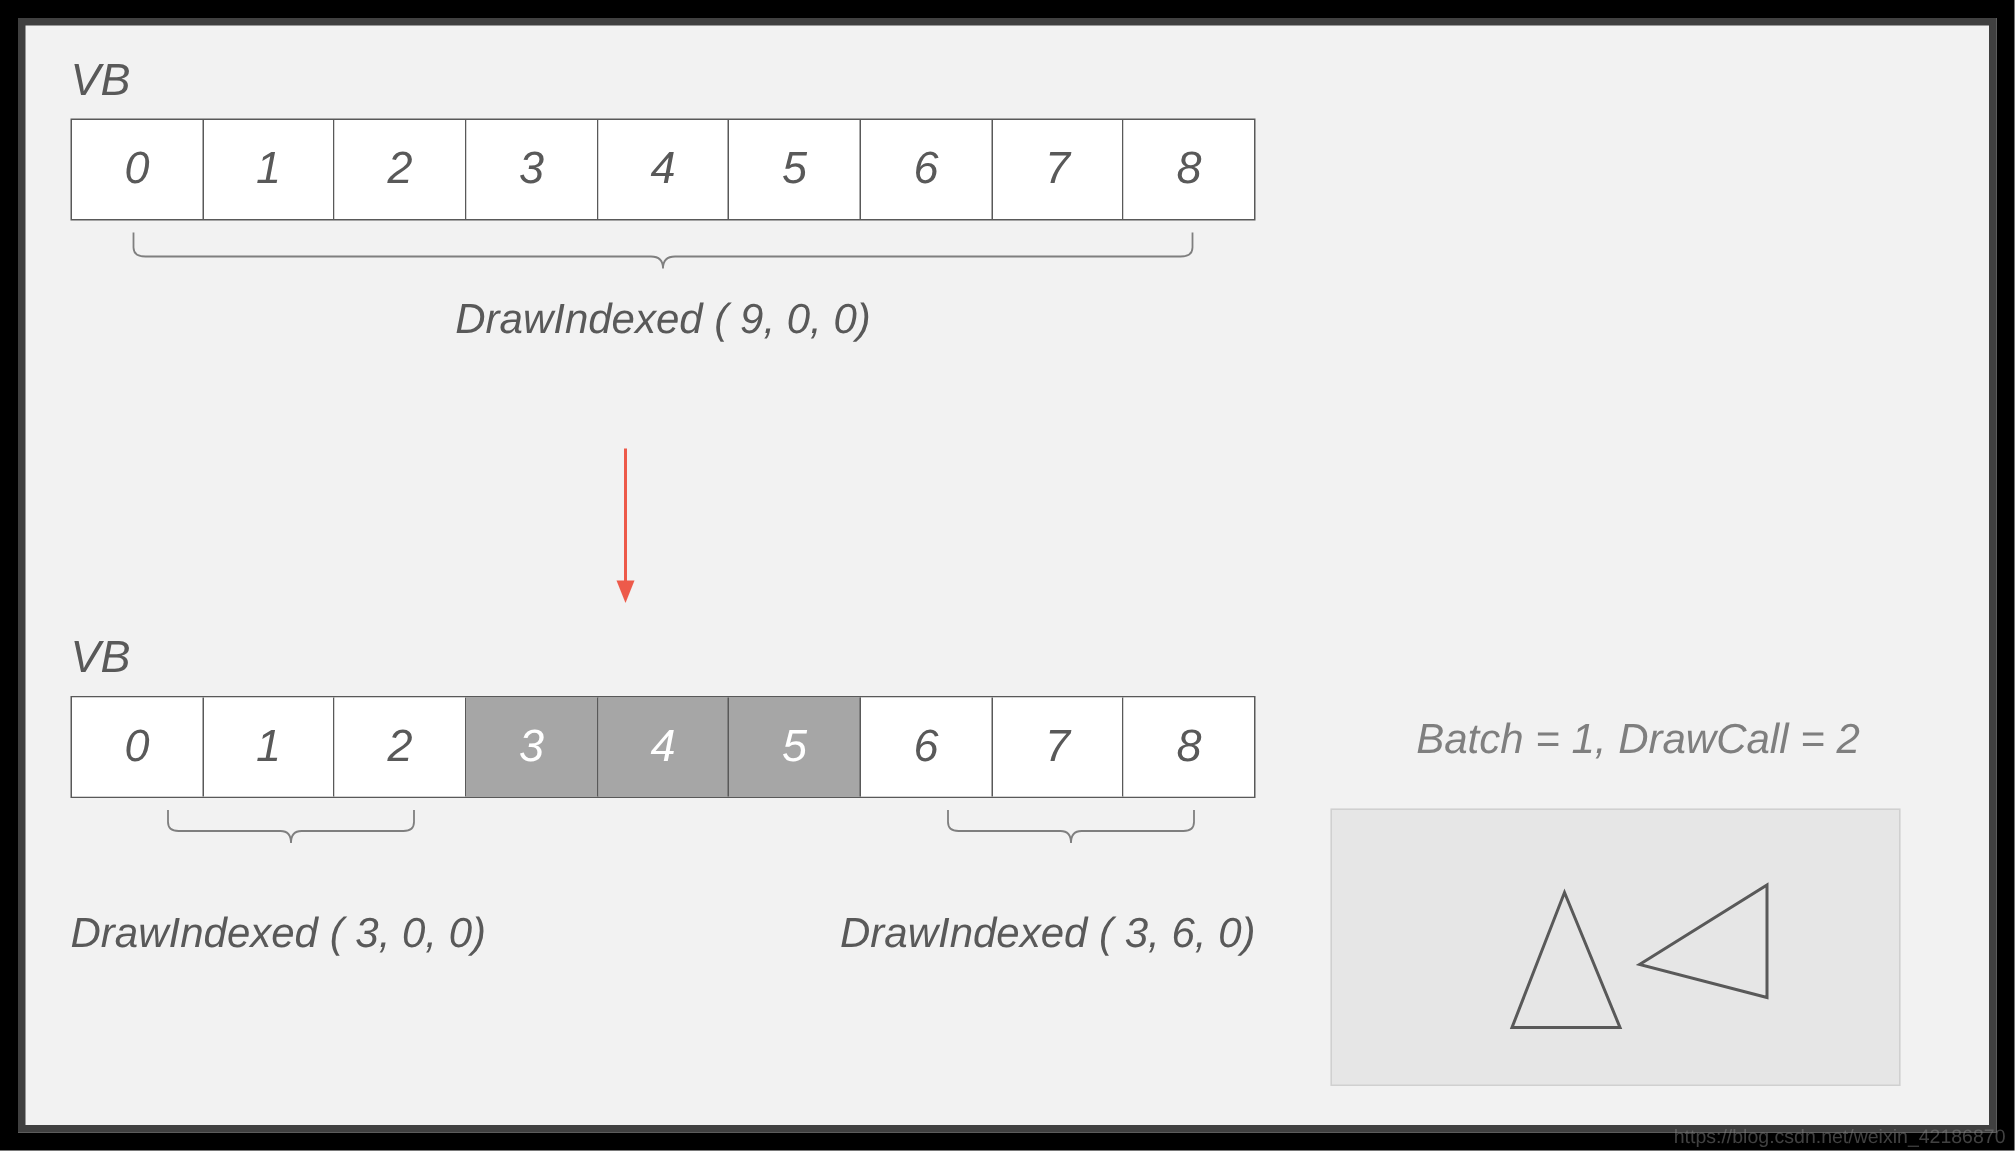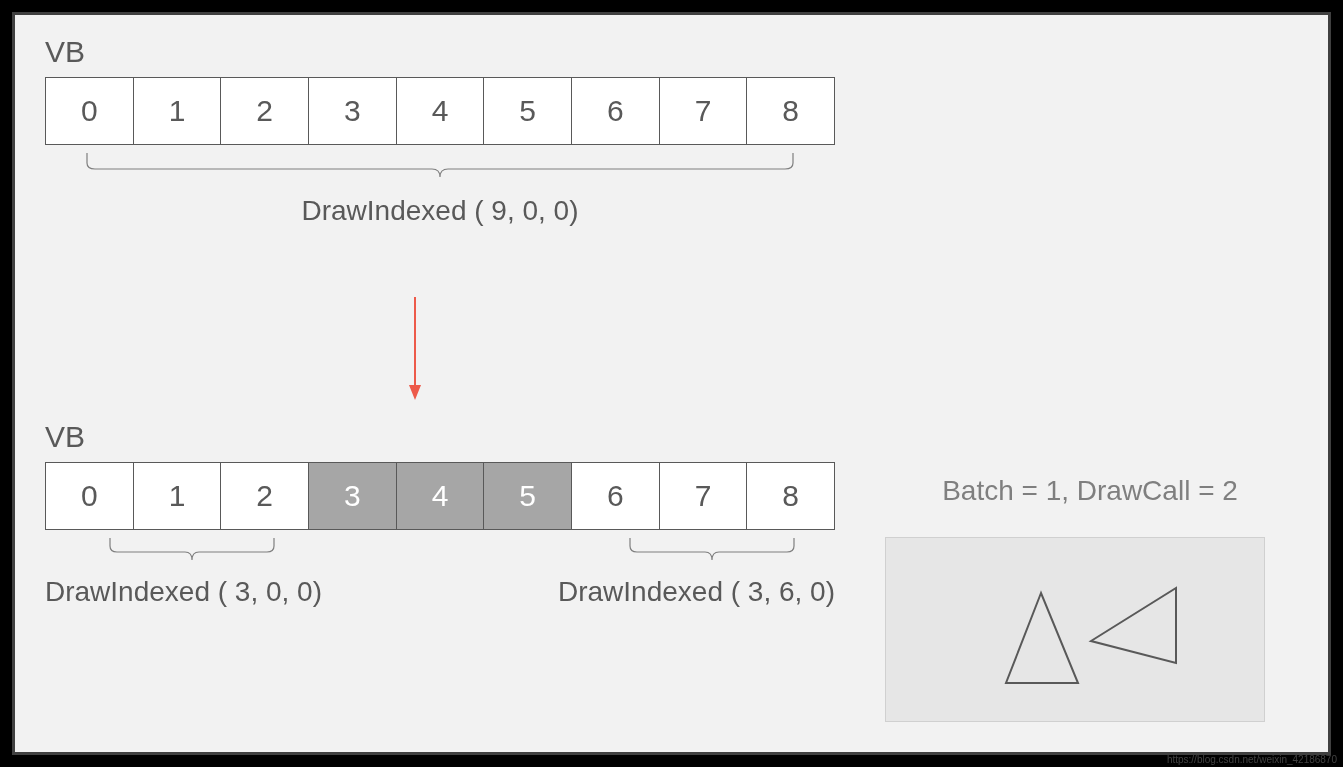--- a/index.html
+++ b/index.html
@@ -11,21 +11,22 @@
     height: 767px;
     position: relative;
   }
   .panel {
     position: absolute;
     left: 12px;
     top: 12px;
     right: 12px;
     bottom: 12px;
     background: #f2f2f2;
-    border: 3px solid #404040;
+    border: 5px solid #404040;
+    font-style: italic;
   }
   .section {
     position: absolute;
     left: 30px;
     width: 790px;
   }
   .section-top { top: 20px; }
   .section-bottom { top: 405px; }
   .vb-label {
     font-size: 30px;
@@ -89,31 +90,31 @@
   }
   .tri {
     stroke: #595959;
     fill: none;
     stroke-width: 2;
   }
   .watermark {
     position: absolute;
     right: 6px;
     bottom: 2px;
-    font-size: 10px;
+    font-size: 13px;
     color: rgba(130,130,130,0.5);
   }
   .bottom-braces {
     position: relative;
     height: 40px;
   }
   .bottom-labels {
     display: flex;
     justify-content: space-between;
-    margin-top: 6px;
+    margin-top: 34px;
   }
 </style>
 </head>
 <body>
 
 <div class="panel">
 
   <div class="section section-top">
     <div class="vb-label">VB</div>
     <div class="cells" id="cells-top">

